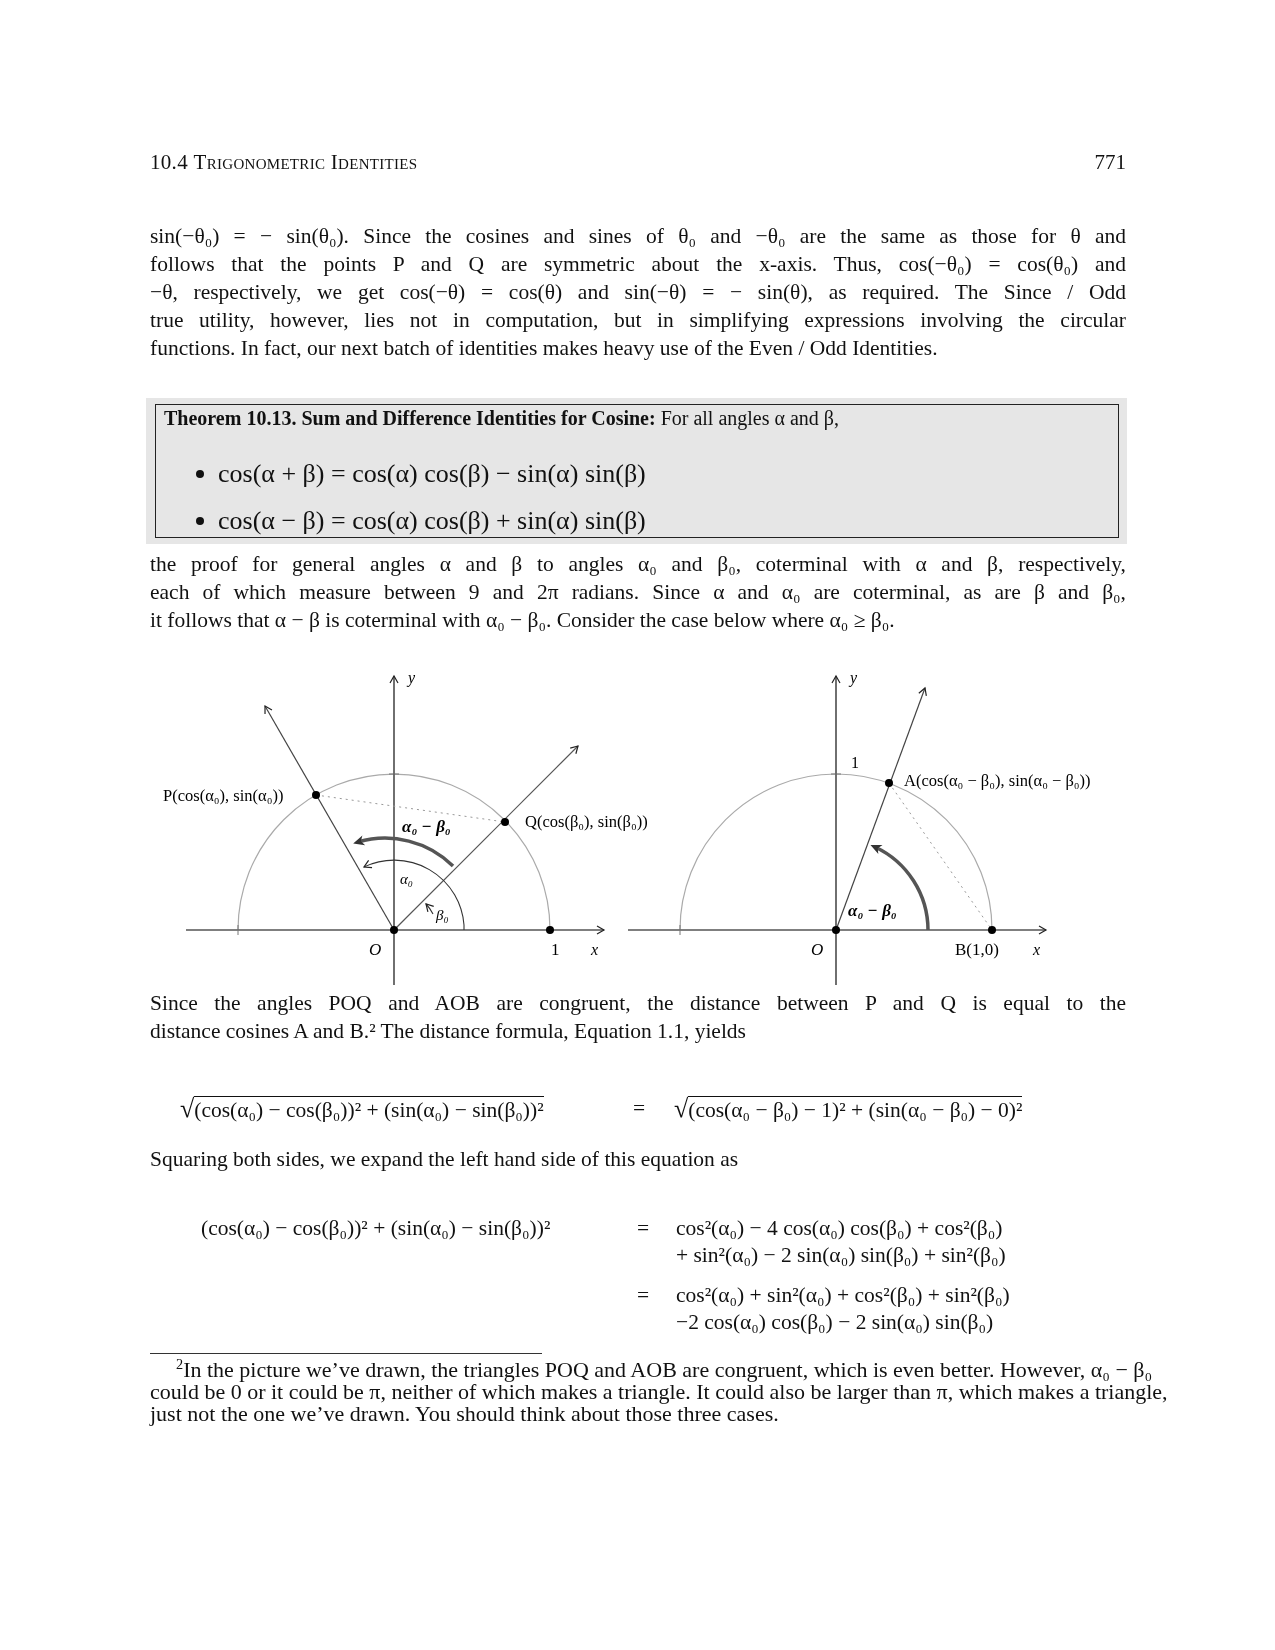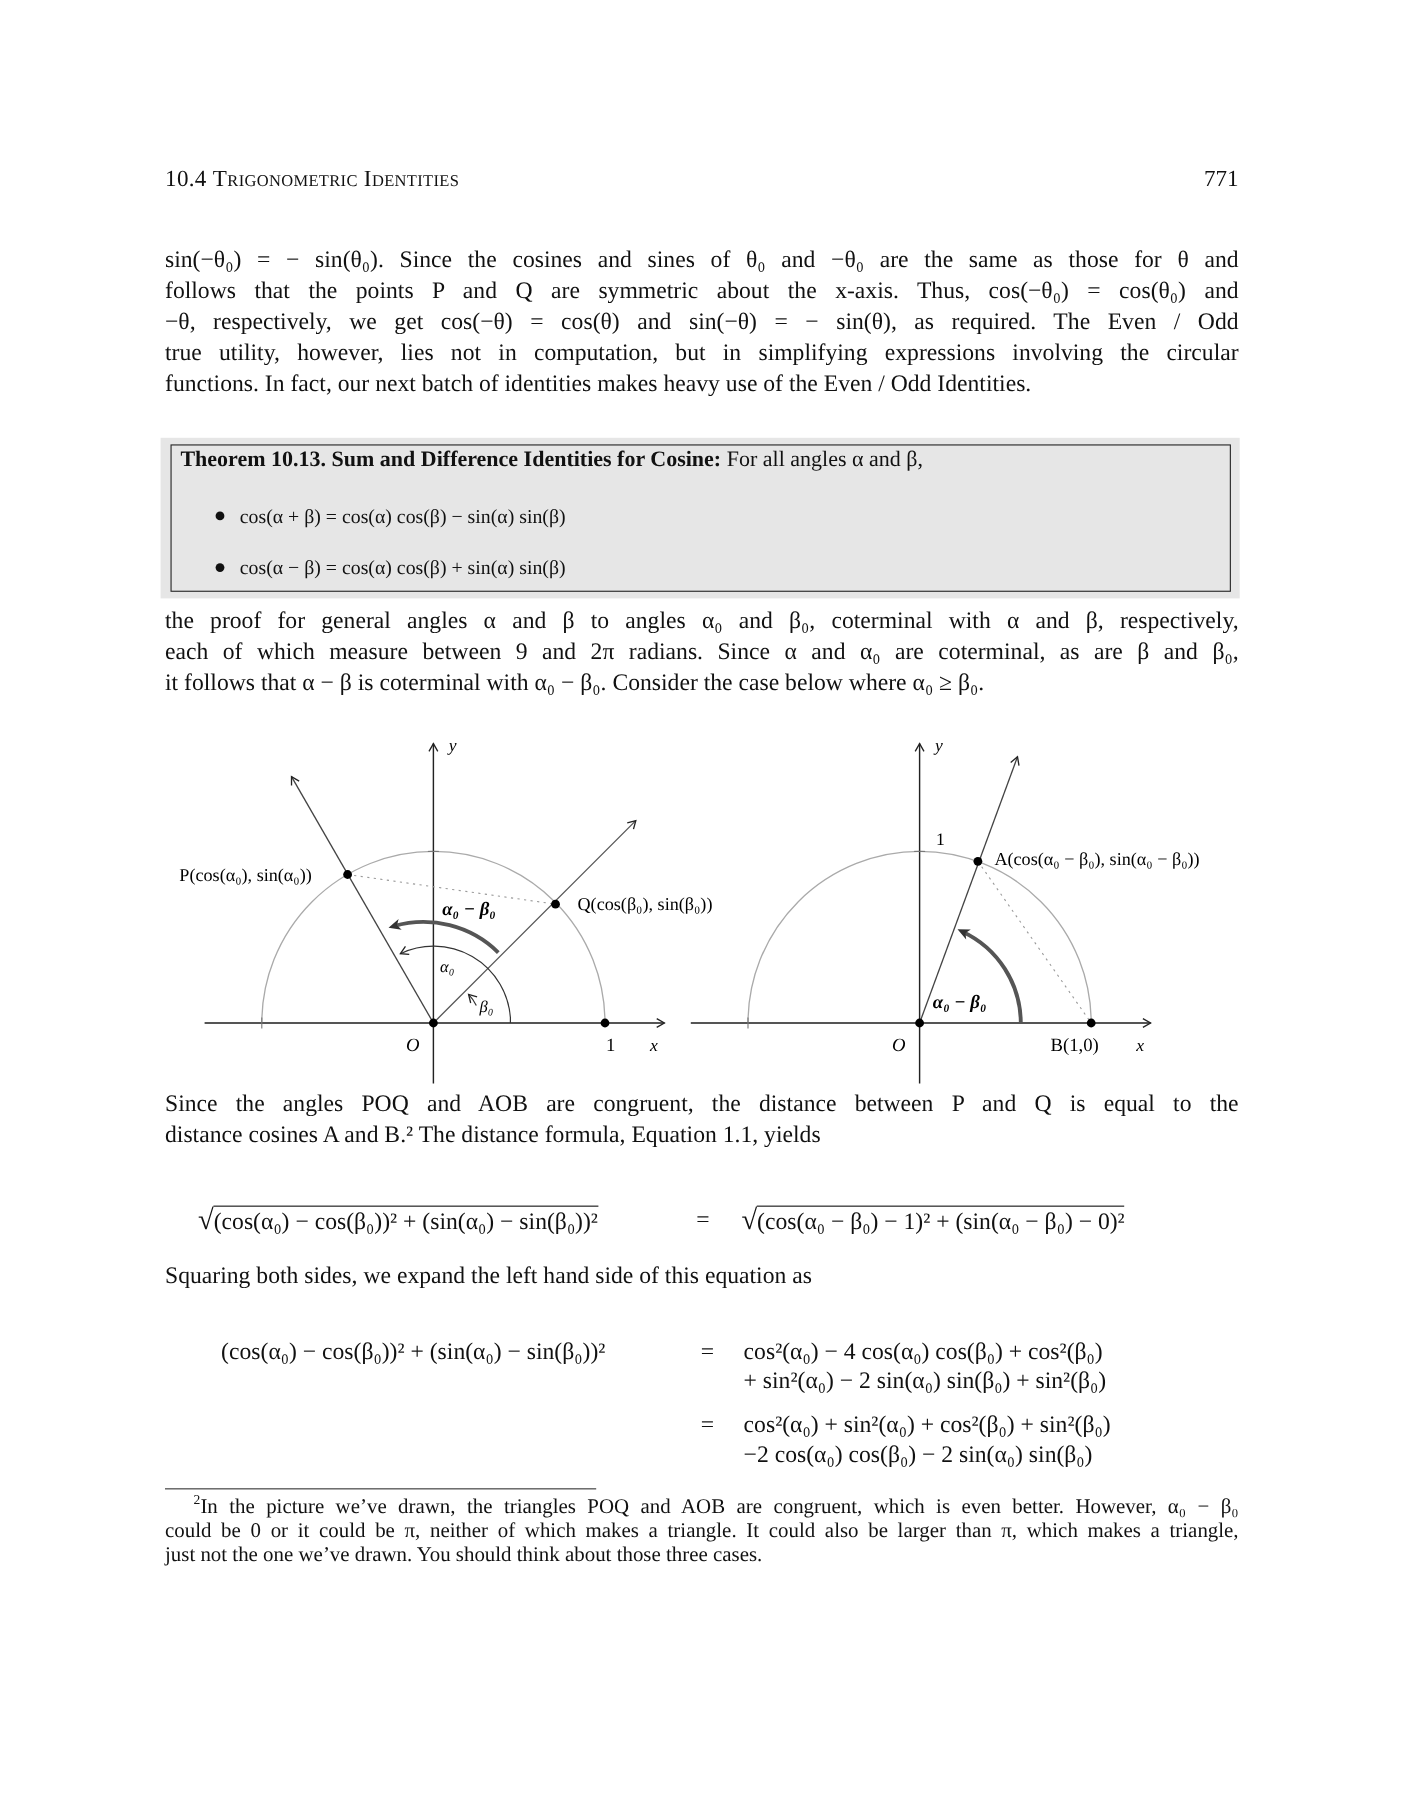--- a/index.html
+++ b/index.html
@@ -11,46 +11,46 @@
   .header .title .sc { font-variant:small-caps; }
   .header .pnum { position:absolute; right:0; top:0; }
   .para { left:150px; width:976px; font-size:21.5px; line-height:28px; text-align:justify;
           font-family:"Liberation Serif",serif; }
   .para .ln { display:block; text-align-last:justify; white-space:nowrap; }
   .para .ln.last { text-align-last:left; }
   .theorem-bg { left:146px; top:398px; width:981px; height:146px; background:#e6e6e6; }
   .theorem-box { left:155px; top:404px; width:964px; height:134px; border:1.5px solid #222; box-sizing:border-box; }
   .th-title { left:164px; top:407px; font-size:20px; font-family:"Liberation Serif",serif; white-space:nowrap; }
   .th-title b { font-weight:bold; }
-  .bullet { left:196px; font-size:18px; font-family:"Liberation Serif",serif; white-space:nowrap; }
+  .bullet { left:196px; font-size:26px; font-family:"Liberation Serif",serif; white-space:nowrap; }
   .bullet .dot { display:inline-block; width:8px; height:8px; background:#111; border-radius:50%; margin-right:14px; vertical-align:middle; position:relative; top:-2px; }
   .eq { font-size:21.5px; font-family:"Liberation Serif",serif; white-space:nowrap; }
   .rule { left:150px; top:1353px; width:392px; height:1px; background:#333; }
-  .foot { left:150px; width:976px; font-size:19px; line-height:22px; font-family:"Liberation Serif",serif; text-align:justify; }
+  .foot { left:150px; width:976px; font-size:22px; line-height:22px; font-family:"Liberation Serif",serif; text-align:justify; }
   .foot .ln { display:block; text-align-last:justify; white-space:nowrap; }
   .foot .ln.last { text-align-last:left; }
   sup { font-size:0.65em; line-height:0; }
   .sqrt { display:inline-block; border-top:1.3px solid #111; padding-top:1px; }
   svg text { font-family:"Liberation Serif",serif; }
 </style>
 </head>
 <body>
 
 <div class="abs header">
   <span class="title">
     <span>10.4</span>
     <span class="sc">Trigonometric Identities</span>
   </span>
   <span class="pnum">771</span>
 </div>
 
 <div class="abs para" style="top:222px;">
   <span class="ln">sin(−θ₀) = − sin(θ₀). Since the cosines and sines of θ₀ and −θ₀ are the same as those for θ and</span>
   <span class="ln">follows that the points P and Q are symmetric about the x-axis. Thus, cos(−θ₀) = cos(θ₀) and</span>
-  <span class="ln">−θ, respectively, we get cos(−θ) = cos(θ) and sin(−θ) = − sin(θ), as required. The Even / Odd</span>
+  <span class="ln">−θ, respectively, we get cos(−θ) = cos(θ) and sin(−θ) = − sin(θ), as required. The Since / Odd</span>
   <span class="ln">true utility, however, lies not in computation, but in simplifying expressions involving the circular</span>
   <span class="ln last">functions. In fact, our next batch of identities makes heavy use of the Even / Odd Identities.</span>
 </div>
 
 <div class="abs theorem-bg"></div>
 <div class="abs theorem-box"></div>
 <div class="abs th-title">
   <b>Theorem 10.13. Sum and Difference Identities for Cosine:</b>
   <span>For all angles α and β,</span>
 </div>

